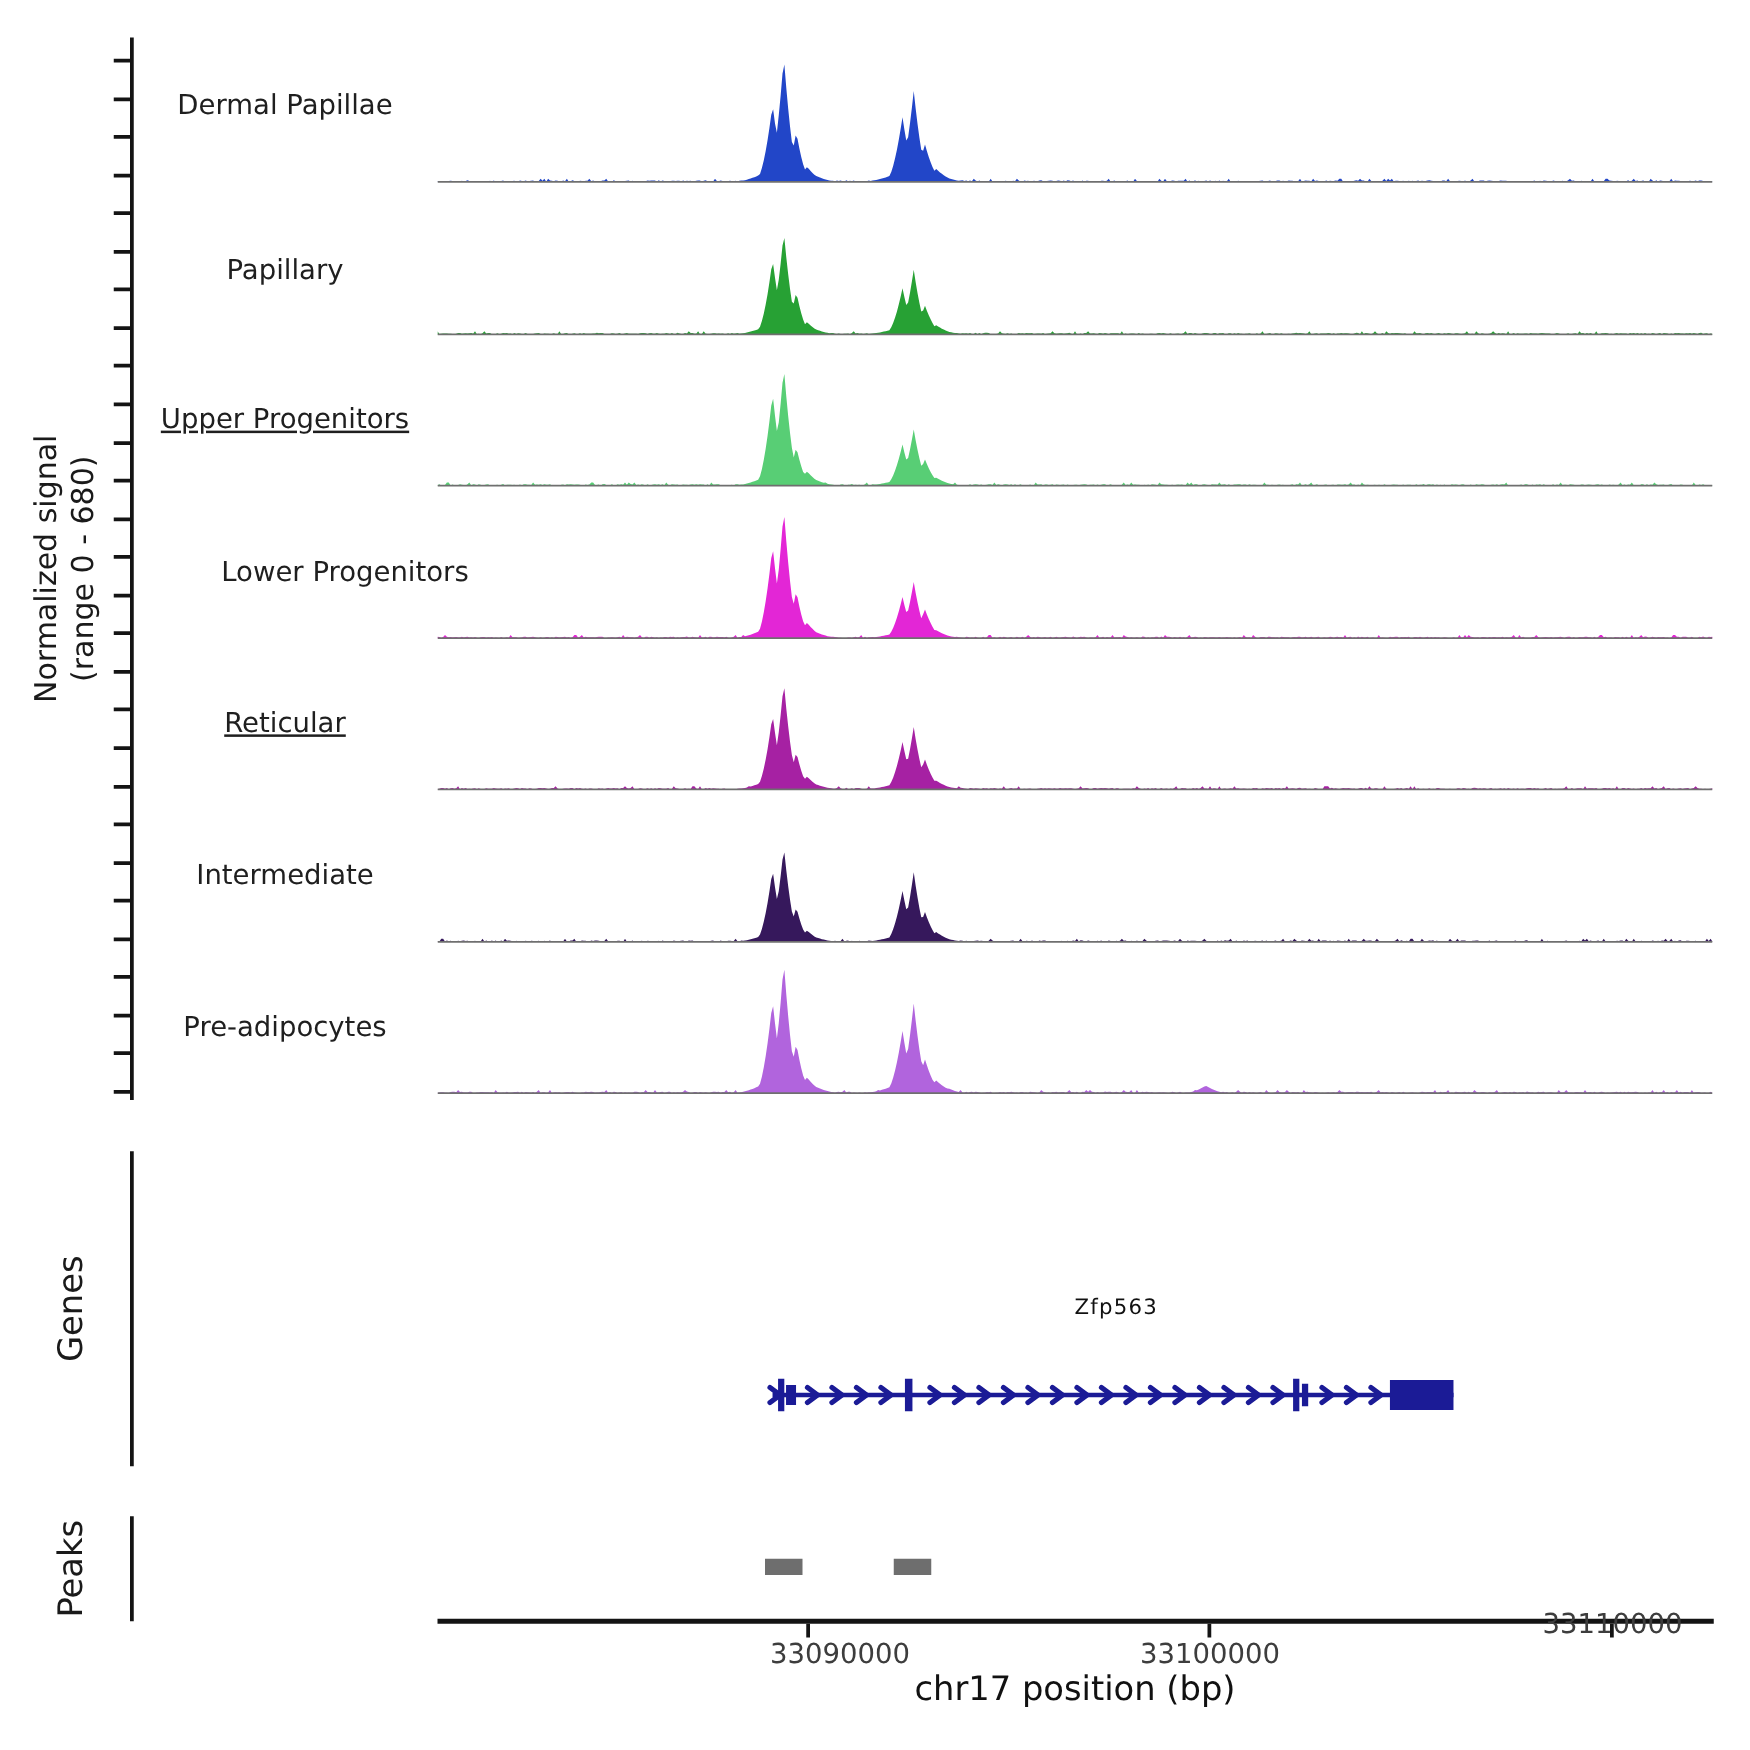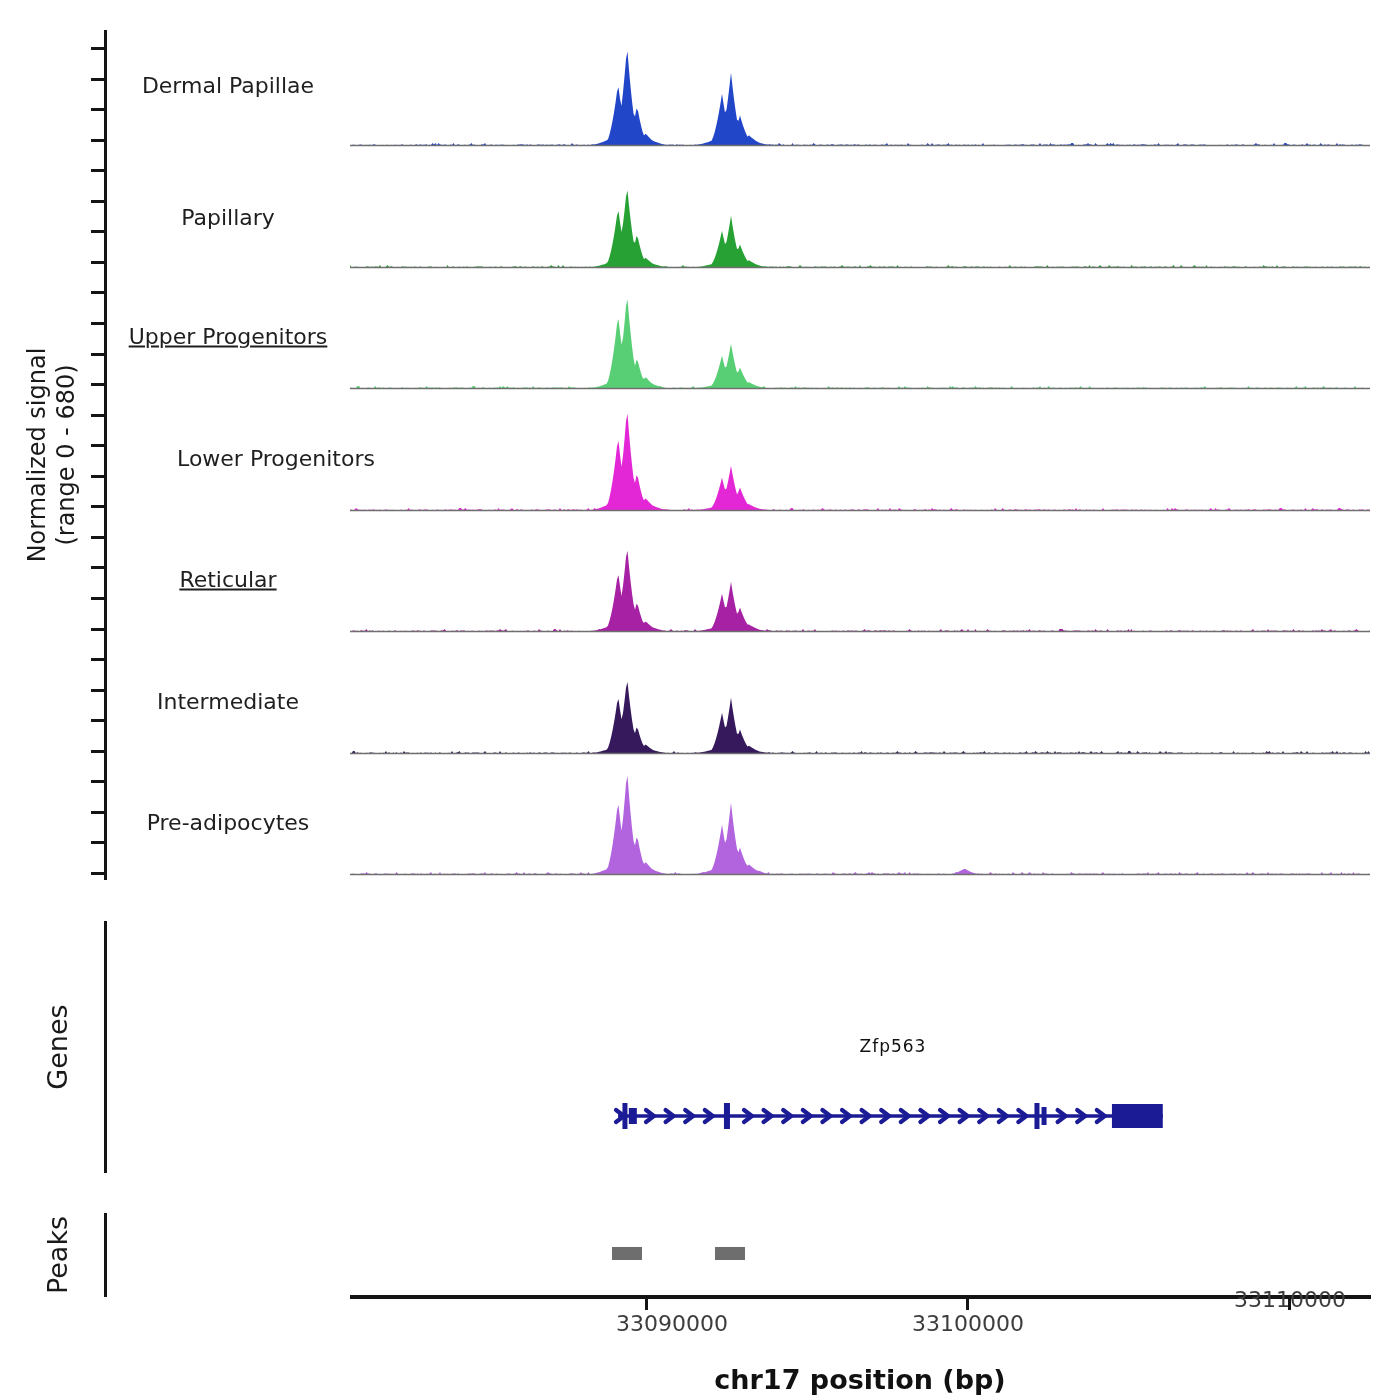--- a/index.html
+++ b/index.html
@@ -180,14 +180,14 @@
 
   <div class="vline" style="left:350px;top:1295px;width:1021px;height:4px;"></div>
   <div id="x-axis-ticks">
       <div class="vline" style="left: 645px; top: 1299px; width: 3px; height: 11px;"></div>
       <div class="xtick-label" style="left: 672px; top: 1311px;">33090000</div>
       <div class="vline" style="left: 966px; top: 1299px; width: 3px; height: 11px;"></div>
       <div class="xtick-label" style="left: 968px; top: 1311px;">33100000</div>
       <div class="vline" style="left: 1288px; top: 1299px; width: 3px; height: 11px;"></div>
       <div class="xtick-label" style="left: 1290px; top: 1287px;">33110000</div>
     </div>
-  <div class="x-title" style="left:860px;top:1364px;font-weight:bold;">chr17 position (bp)</div>
+  <div class="x-title" style="left:860px;top:1336px;">chr17 position (bp)</div>
 </div>
 
 </body></html>

